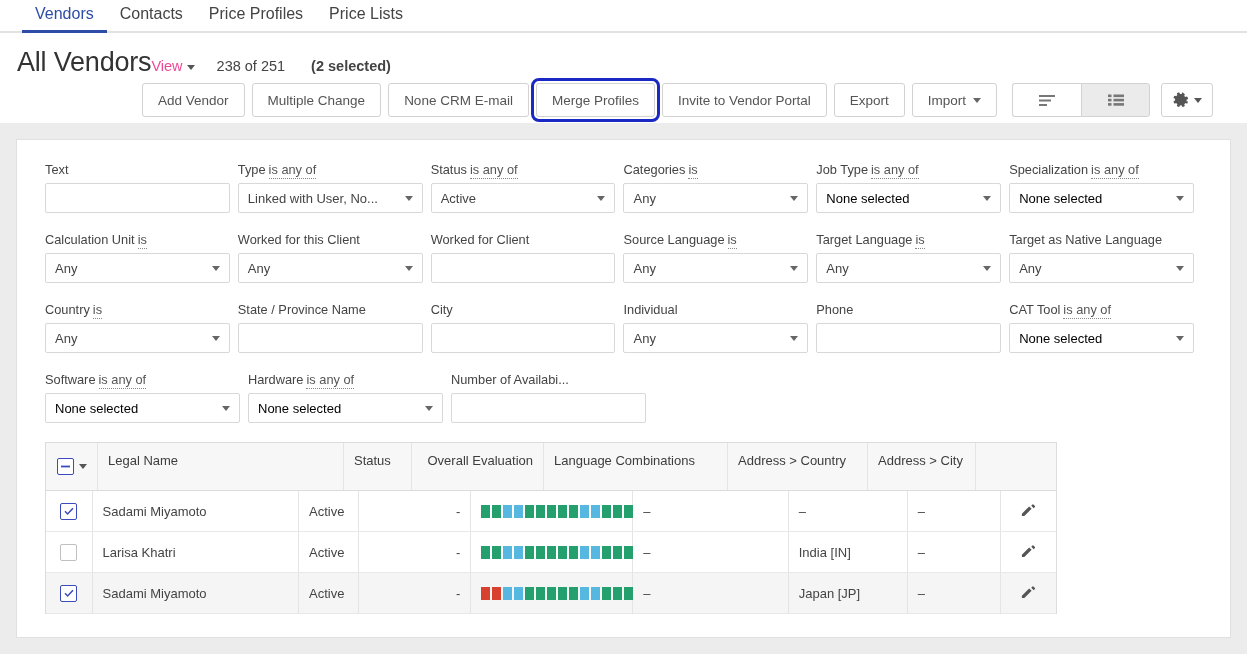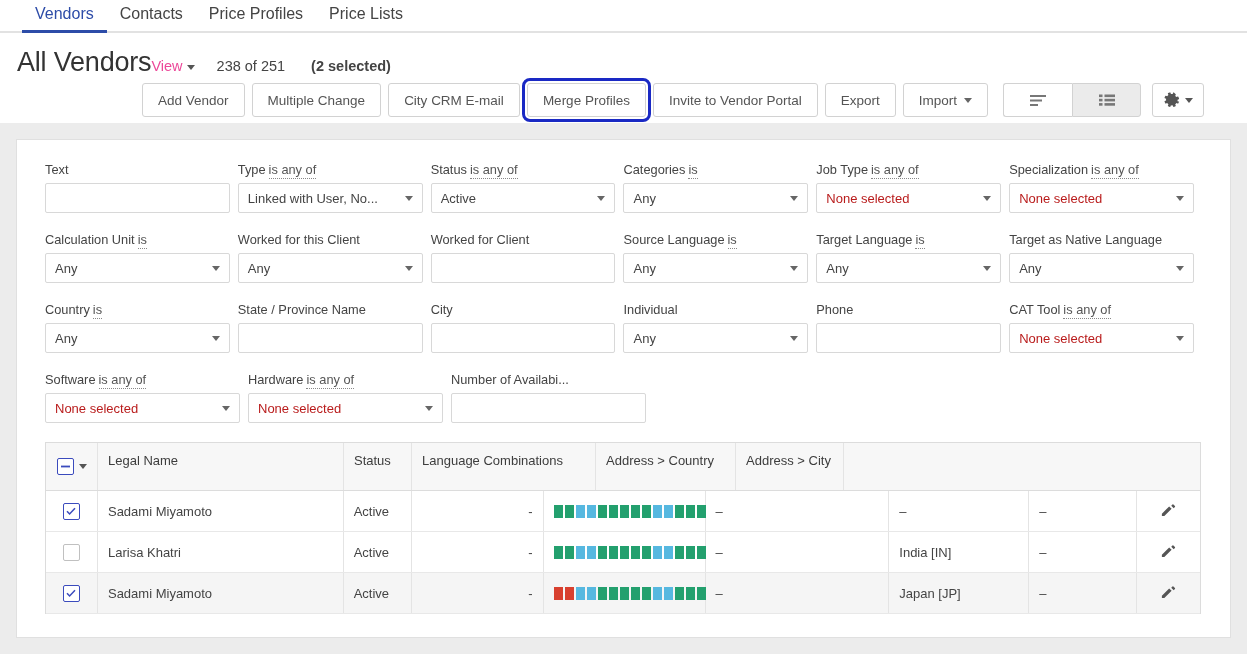--- a/index.html
+++ b/index.html
@@ -193,28 +193,28 @@
     overflow: hidden;
     white-space: nowrap;
   }
   .select .caret {
     position: absolute;
     right: 9px;
     top: 50%;
     margin-top: -2px;
     border-top-color: #666;
   }
-  .placeholder { color: #b91c1c; }
+  .placeholder { color: #000000; }
 
   
   .table {
     border: 1px solid #dcdcdc;
     border-bottom: none;
     margin-top: 12px;
-    width: 1156px;
+    width: 1012px;
   }
   .trow { display: flex; }
   .thead .trow { background: #f7f7f7; }
   .th, .td {
     border-right: 1px solid #e4e4e4;
     font-size: 13px;
     color: #444;
     padding: 10px 10px;
     display: flex;
     align-items: flex-start;
@@ -268,21 +268,21 @@
   <div class="view-btn">
     <span>View</span><span class="caret"></span>
   </div>
   <div class="count-text">238 of 251</div>
   <div class="selected-text">(2 selected)</div>
 </div>
 
 <div class="toolbar">
   <button class="btn">Add Vendor</button>
   <button class="btn">Multiple Change</button>
-  <button class="btn">City CRM E-mail</button>
+  <button class="btn">None CRM E-mail</button>
   <button class="btn focused">Merge Profiles</button>
   <button class="btn">Invite to Vendor Portal</button>
   <button class="btn">Export</button>
   <button class="btn">
       <span>Import</span>
       <span class="caret"></span>
     </button>
 
   <div class="icon-group">
     <div class="icon-btn">
@@ -462,20 +462,21 @@
                 <span class="cbox">
                   <svg width="11" height="11" viewBox="0 0 11 11">
                     <rect x="1" y="4.6" width="9" height="1.8" fill="#3b4bbd"></rect>
                   </svg>
                 </span>
                 <span class="caret"></span>
               </span>
             </div>
             <div class="th c-name">Legal Name</div>
             <div class="th c-status">Status</div>
+            <div class="th c-eval">Overall Evaluation</div>
             <div class="th c-lang">Language Combinations</div>
             <div class="th c-country">Address &gt; Country</div>
             <div class="th c-city">Address &gt; City</div>
             <div class="th c-edit"></div>
           </div>
         </div>
       <div class="tbody" id="tbody">
           <div class="trow">
             <div class="td c-check">
               <span class="cbox">

